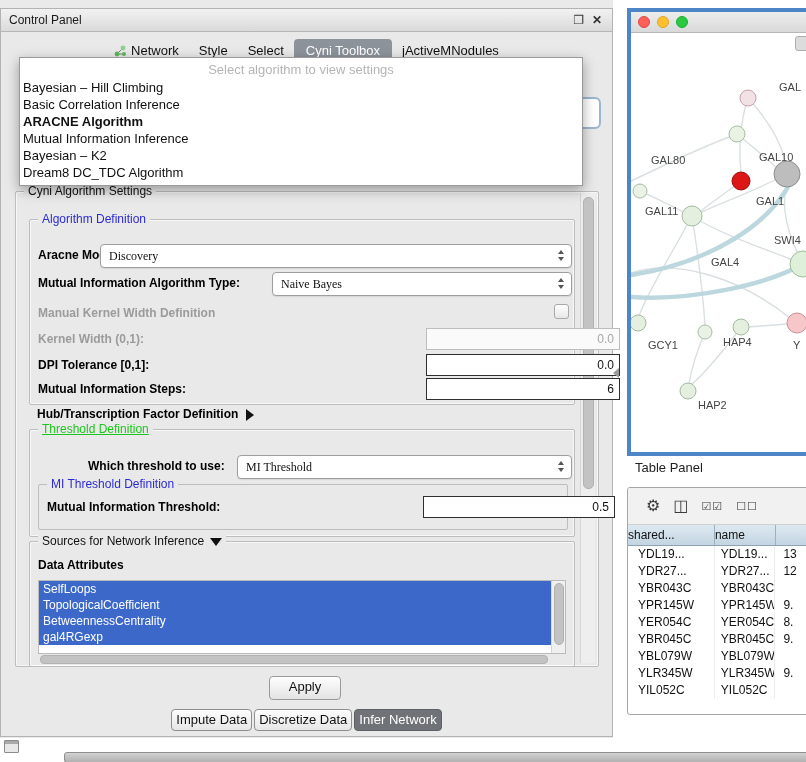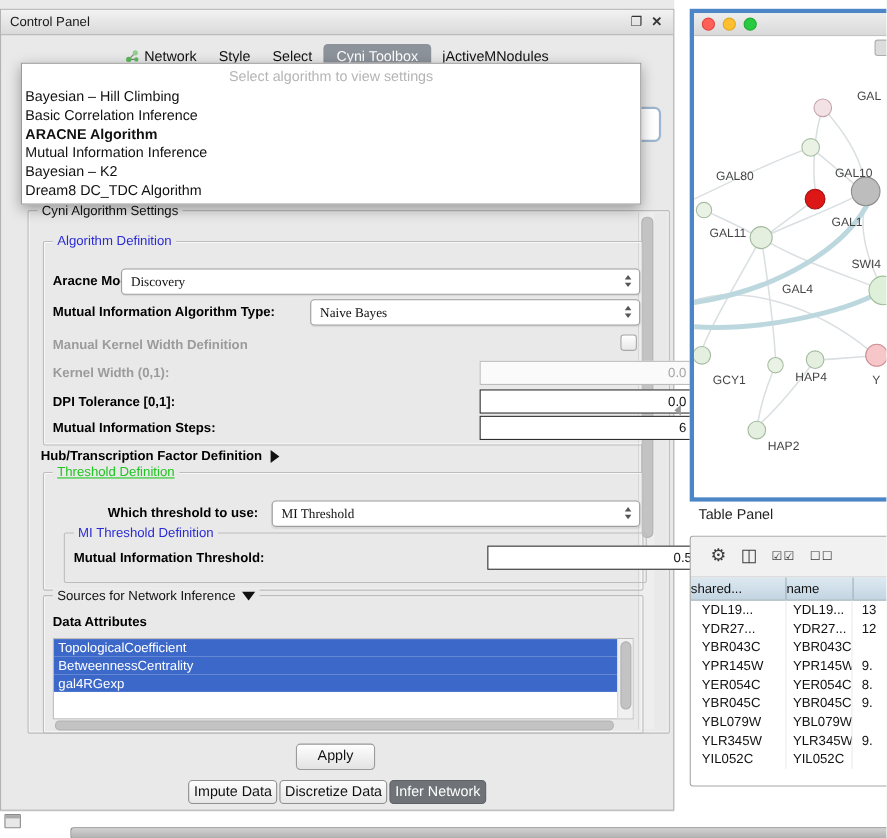--- a/index.html
+++ b/index.html
@@ -14,38 +14,38 @@
       border:1px solid #b3b3b3;}
   .cp-titlebar{position:absolute;left:0;top:0;right:0;height:22px;
       background:linear-gradient(#f2f2f2,#dadada);border-bottom:1px solid #b6b6b6;
       display:flex;align-items:center;}
   .cp-title{font-size:12px;padding-left:8px;color:#1a1a1a;}
   .winbtns{position:absolute;right:10px;top:0;height:22px;display:flex;align-items:center;gap:8px;}
   .winbtn{font-size:12px;color:#333;cursor:default;}
   .winbtn.close{font-weight:bold;}
 
   .cp-tabs{position:absolute;left:0;top:30px;right:0;display:flex;justify-content:center;
-      align-items:center;font-size:13px;}
+      font-size:13px;}
   .tab{padding:4px 10px;display:flex;align-items:center;gap:5px;color:#111;}
   .tab.sel{background:#8d939b;color:#fff;border-radius:4px;padding:3px 12px;}
 
   
   .popup{position:absolute;left:18px;top:48px;width:562px;background:#fff;
       border:1px solid #9a9a9a;box-shadow:0 4px 12px rgba(0,0,0,.35);z-index:10;padding:2px 0 4px 0;}
   .phead{color:#b5b5b5;text-align:center;font-size:13px;height:19px;line-height:19px;}
   .pitem{font-size:13px;height:17px;line-height:17px;padding-left:3px;white-space:nowrap;}
   .pitem.sel{font-weight:bold;}
 
   
   .combo-frag{position:absolute;left:566px;top:88px;width:30px;height:28px;background:#fff;
       border:2px solid #9db6cf;border-radius:6px;z-index:1;}
 
   
   .groupbox{position:absolute;border:1px solid #bdbdbd;border-radius:2px;
-      box-shadow:inset 0 0 0 1px rgba(255,255,255,.65);margin-left:10px;}
+      box-shadow:inset 0 0 0 1px rgba(255,255,255,.65);}
   .gtitle{position:absolute;top:-7px;left:8px;background:#e9e9e9;padding:0 4px;
       font-size:12px;line-height:13px;white-space:nowrap;}
   .gtitle.blue{color:#2b2bd4;}
   .gtitle.green{color:#21c521;text-decoration:underline;}
 
   .lbl{position:absolute;font-size:12px;font-weight:bold;white-space:nowrap;color:#000;}
   .lbl.dis{color:#9b9b9b;}
 
   .combo{position:absolute;height:22px;background:#fff;border:1px solid #9e9e9e;border-radius:4px;
       box-shadow:0 1px 1px rgba(0,0,0,.08);font-family:Liberation Serif, serif;}
@@ -240,20 +240,21 @@
     </div>
 
     <div class="groupbox" style="left:28px;top:532px;width:544px;height:124px;">
       <span class="gtitle">
         <span>Sources for Network Inference</span><span class="arrow-down"></span>
       </span>
       <span class="lbl" style="left:8px;top:16px;">Data Attributes</span>
 
       <div class="srclist" style="left:8px;top:38px;width:526px;height:72px;">
         <div class="srcitems">
+          <div class="li sel">SelfLoops</div>
           <div class="li sel">TopologicalCoefficient</div>
           <div class="li sel">BetweennessCentrality</div>
           <div class="li sel">gal4RGexp</div>
         </div>
         <div class="list-sb">
           <span class="sb-thumb"></span>
         </div>
       </div>
       <span class="hthumb" style="left:10px;top:113px;width:506px;"></span>
     </div>

